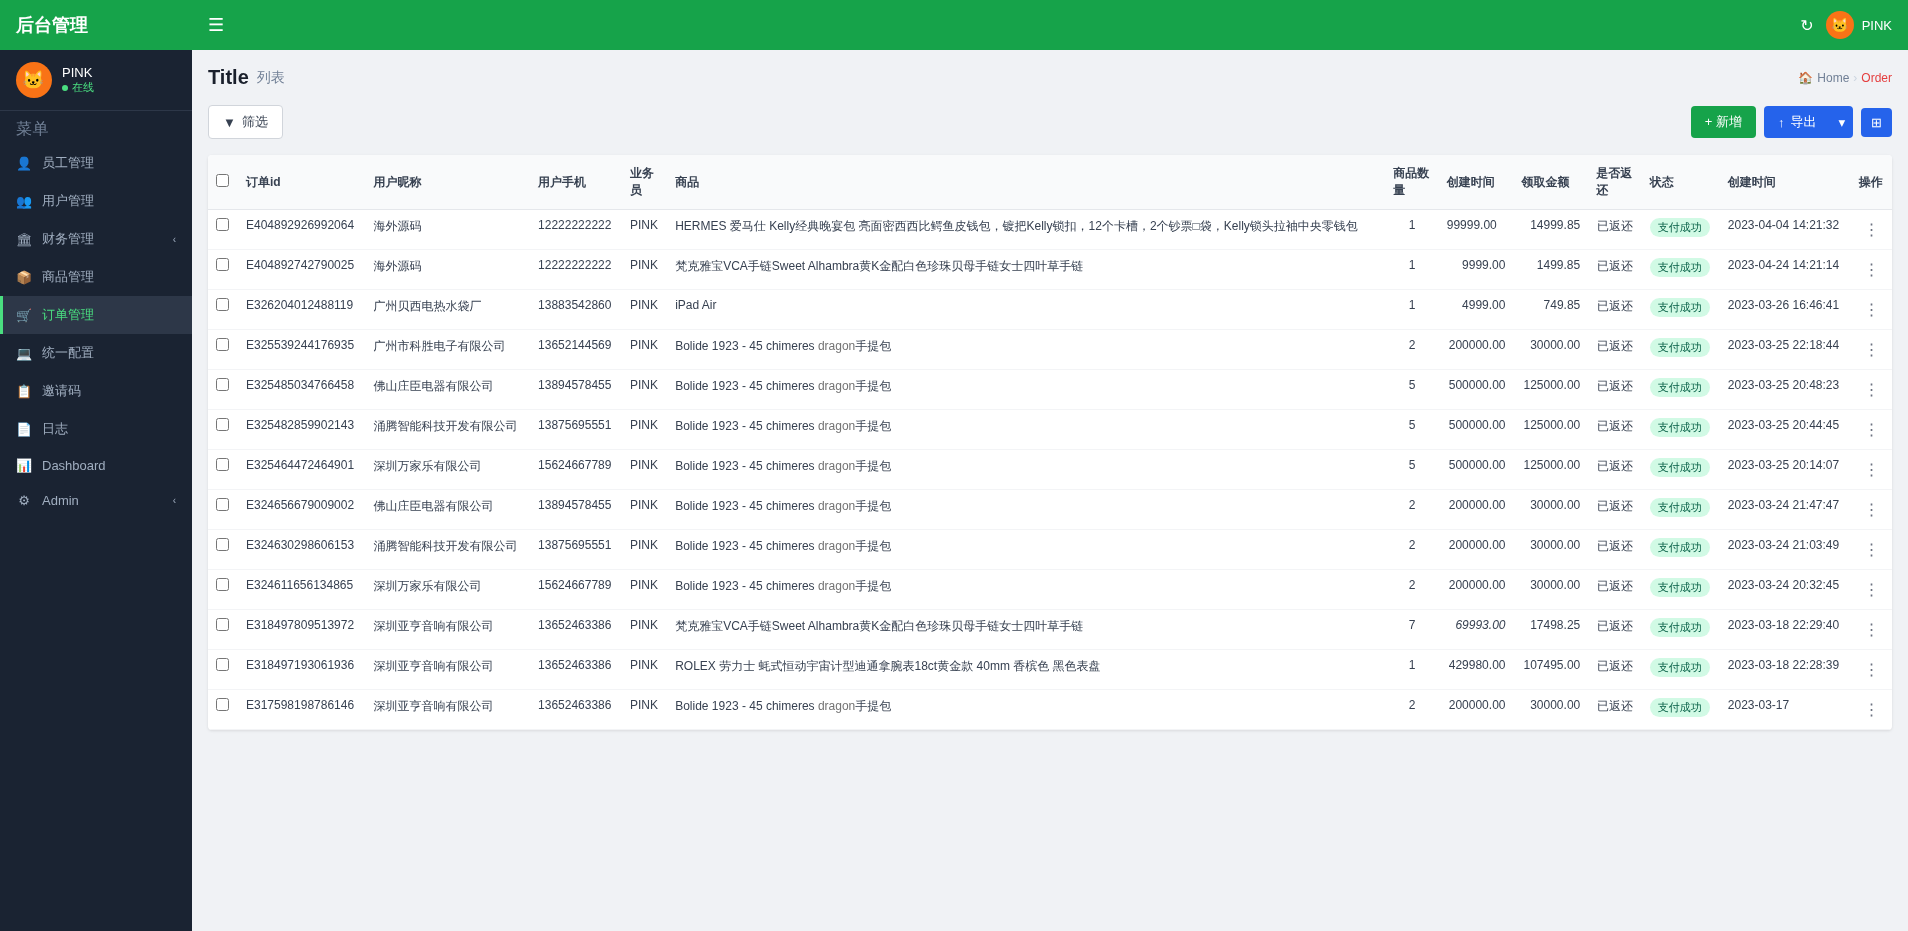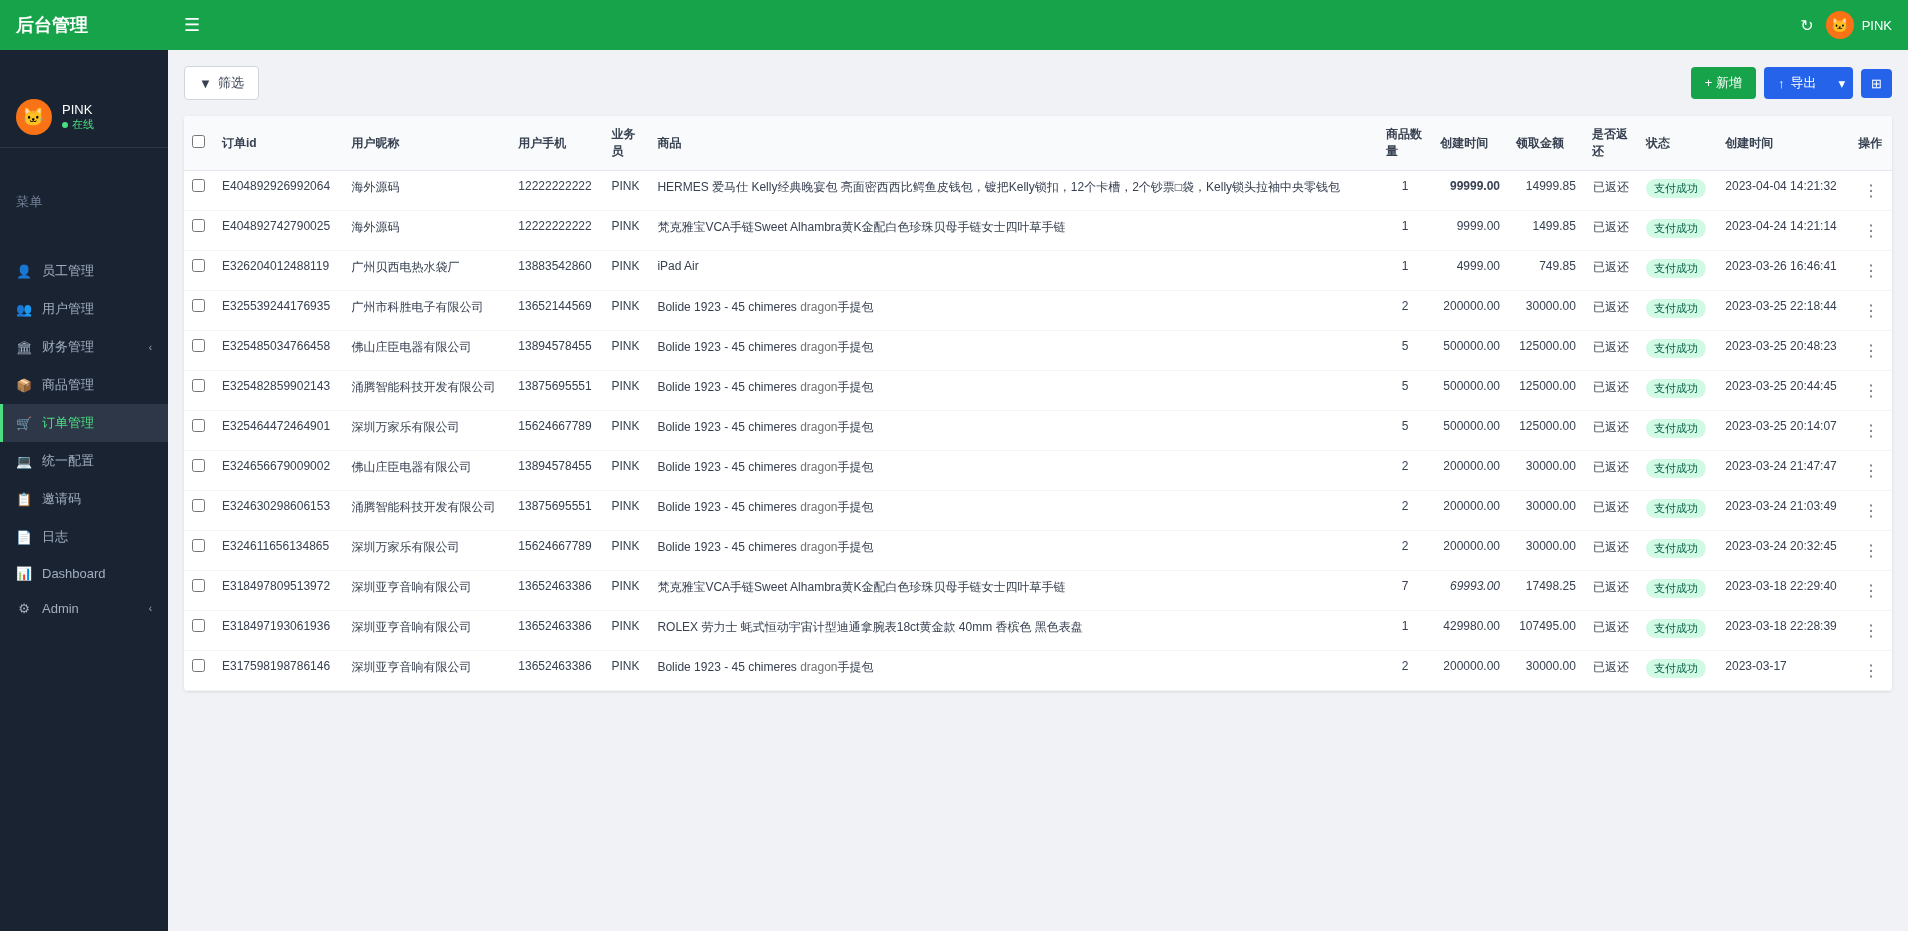--- a/index.html
+++ b/index.html
@@ -2,35 +2,35 @@
 <html><head>
   <meta charset="utf-8">
   <style>
     * { box-sizing: border-box; margin: 0; padding: 0; }
     body { font-family: -apple-system, BlinkMacSystemFont, "Segoe UI", Arial, sans-serif; font-size: 13px; background: #f0f2f5; }
 
     
     .app-container { display: flex; height: 931px; overflow: hidden; }
 
     
-    .sidebar { width: 168px; background: #1a2332; color: #fff; display: flex; flex-direction: column; flex-shrink: 0; gap: 37px; }
+    .sidebar { width: 192px; background: #1a2332; color: #fff; display: flex; flex-direction: column; flex-shrink: 0; }
     .sidebar-header { background: #16a34a; padding: 0 16px; height: 50px; display: flex; align-items: center; gap: 10px; }
     .sidebar-logo-text { font-size: 18px; font-weight: bold; color: #fff; }
     .sidebar-user { padding: 12px 16px; display: flex; align-items: center; gap: 10px; border-bottom: 1px solid #2d3748; }
     .avatar { width: 36px; height: 36px; border-radius: 50%; background: #f97316; display: flex; align-items: center; justify-content: center; font-size: 18px; flex-shrink: 0; }
     .user-info { display: flex; flex-direction: column; }
     .user-name { font-size: 13px; color: #fff; font-weight: 500; }
     .user-status { font-size: 11px; color: #4ade80; display: flex; align-items: center; gap: 4px; }
     .status-dot { width: 6px; height: 6px; border-radius: 50%; background: #4ade80; display: inline-block; }
     .sidebar-search { padding: 10px 12px; }
     .sidebar-search input { width: 100%; background: #2d3748; border: none; border-radius: 4px; padding: 6px 10px; color: #cbd5e0; font-size: 13px; outline: none; }
     .sidebar-search input::placeholder { color: #718096; }
     .search-row { position: relative; }
     .search-icon-btn { position: absolute; right: 8px; top: 50%; transform: translateY(-50%); color: #718096; cursor: pointer; background: none; border: none; }
-    .nav-section-label { padding: 8px 16px 4px; font-size: 13px; color: #718096; text-transform: uppercase; letter-spacing: 0.5px; }
+    .nav-section-label { padding: 8px 16px 4px; font-size: 16px; color: #718096; text-transform: uppercase; letter-spacing: 0.5px; }
     .nav-item { display: flex; align-items: center; gap: 10px; padding: 10px 16px; color: #a0aec0; cursor: pointer; text-decoration: none; }
     .nav-item.active { background: #2d3748; color: #4ade80; border-left: 3px solid #4ade80; padding-left: 13px; }
     .nav-item .nav-icon { width: 16px; text-align: center; flex-shrink: 0; }
     .nav-item .nav-label { flex: 1; }
     .nav-item .nav-arrow { font-size: 10px; }
 
     
     .main-content { flex: 1; display: flex; flex-direction: column; overflow: hidden; }
 
     
@@ -160,20 +160,32 @@
         <span class="topbar-icon">↻</span>
         <div class="topbar-user">
           <div class="avatar" style="width:28px;height:28px;font-size:14px;">🐱</div>
           <span>PINK</span>
         </div>
       </div>
     </div>
 
     <div class="page-content">
 
+      <div class="page-header">
+        <div class="page-title">
+          <h1>Title</h1>
+          <span>列表</span>
+        </div>
+        <div class="breadcrumb">
+          <span>🏠</span>
+          <a>Home</a>
+          <span class="sep">›</span>
+          <span class="current">Order</span>
+        </div>
+      </div>
 
       <div class="toolbar">
         <button class="btn btn-filter">
           <span>▼</span>
           <span>筛选</span>
         </button>
         <div class="toolbar-spacer"></div>
         <button class="btn btn-green">
           <span>+ 新增</span>
         </button>
@@ -231,21 +243,21 @@
         <input type="checkbox" style="">
       </td>
       <td>
         <span class="order-id-text">E404892926992064</span>
       </td>
       <td>海外源码</td>
       <td>12222222222</td>
       <td>PINK</td>
       <td class="product-text">HERMES 爱马仕 Kelly经典晚宴包 亮面密西西比鳄鱼皮钱包，镀把Kelly锁扣，12个卡槽，2个钞票□袋，Kelly锁头拉袖中央零钱包</td>
       <td style="text-align:center;">1</td>
-      <td style="text-align:right;font-weight:bold;">99999.00</td>
+      <td style="text-align:left;">99999.00</td>
       <td style="text-align:right;">14999.85</td>
       <td style="text-align:center;">已返还</td>
       <td><span class="status-badge">支付成功</span></td>
       <td>2023-04-04 14:21:32</td>
       <td style="text-align:center;">
         <button class="action-btn">⋮</button>
       </td>
     </tr>
               <tr>
       <td class="checkbox-cell">

